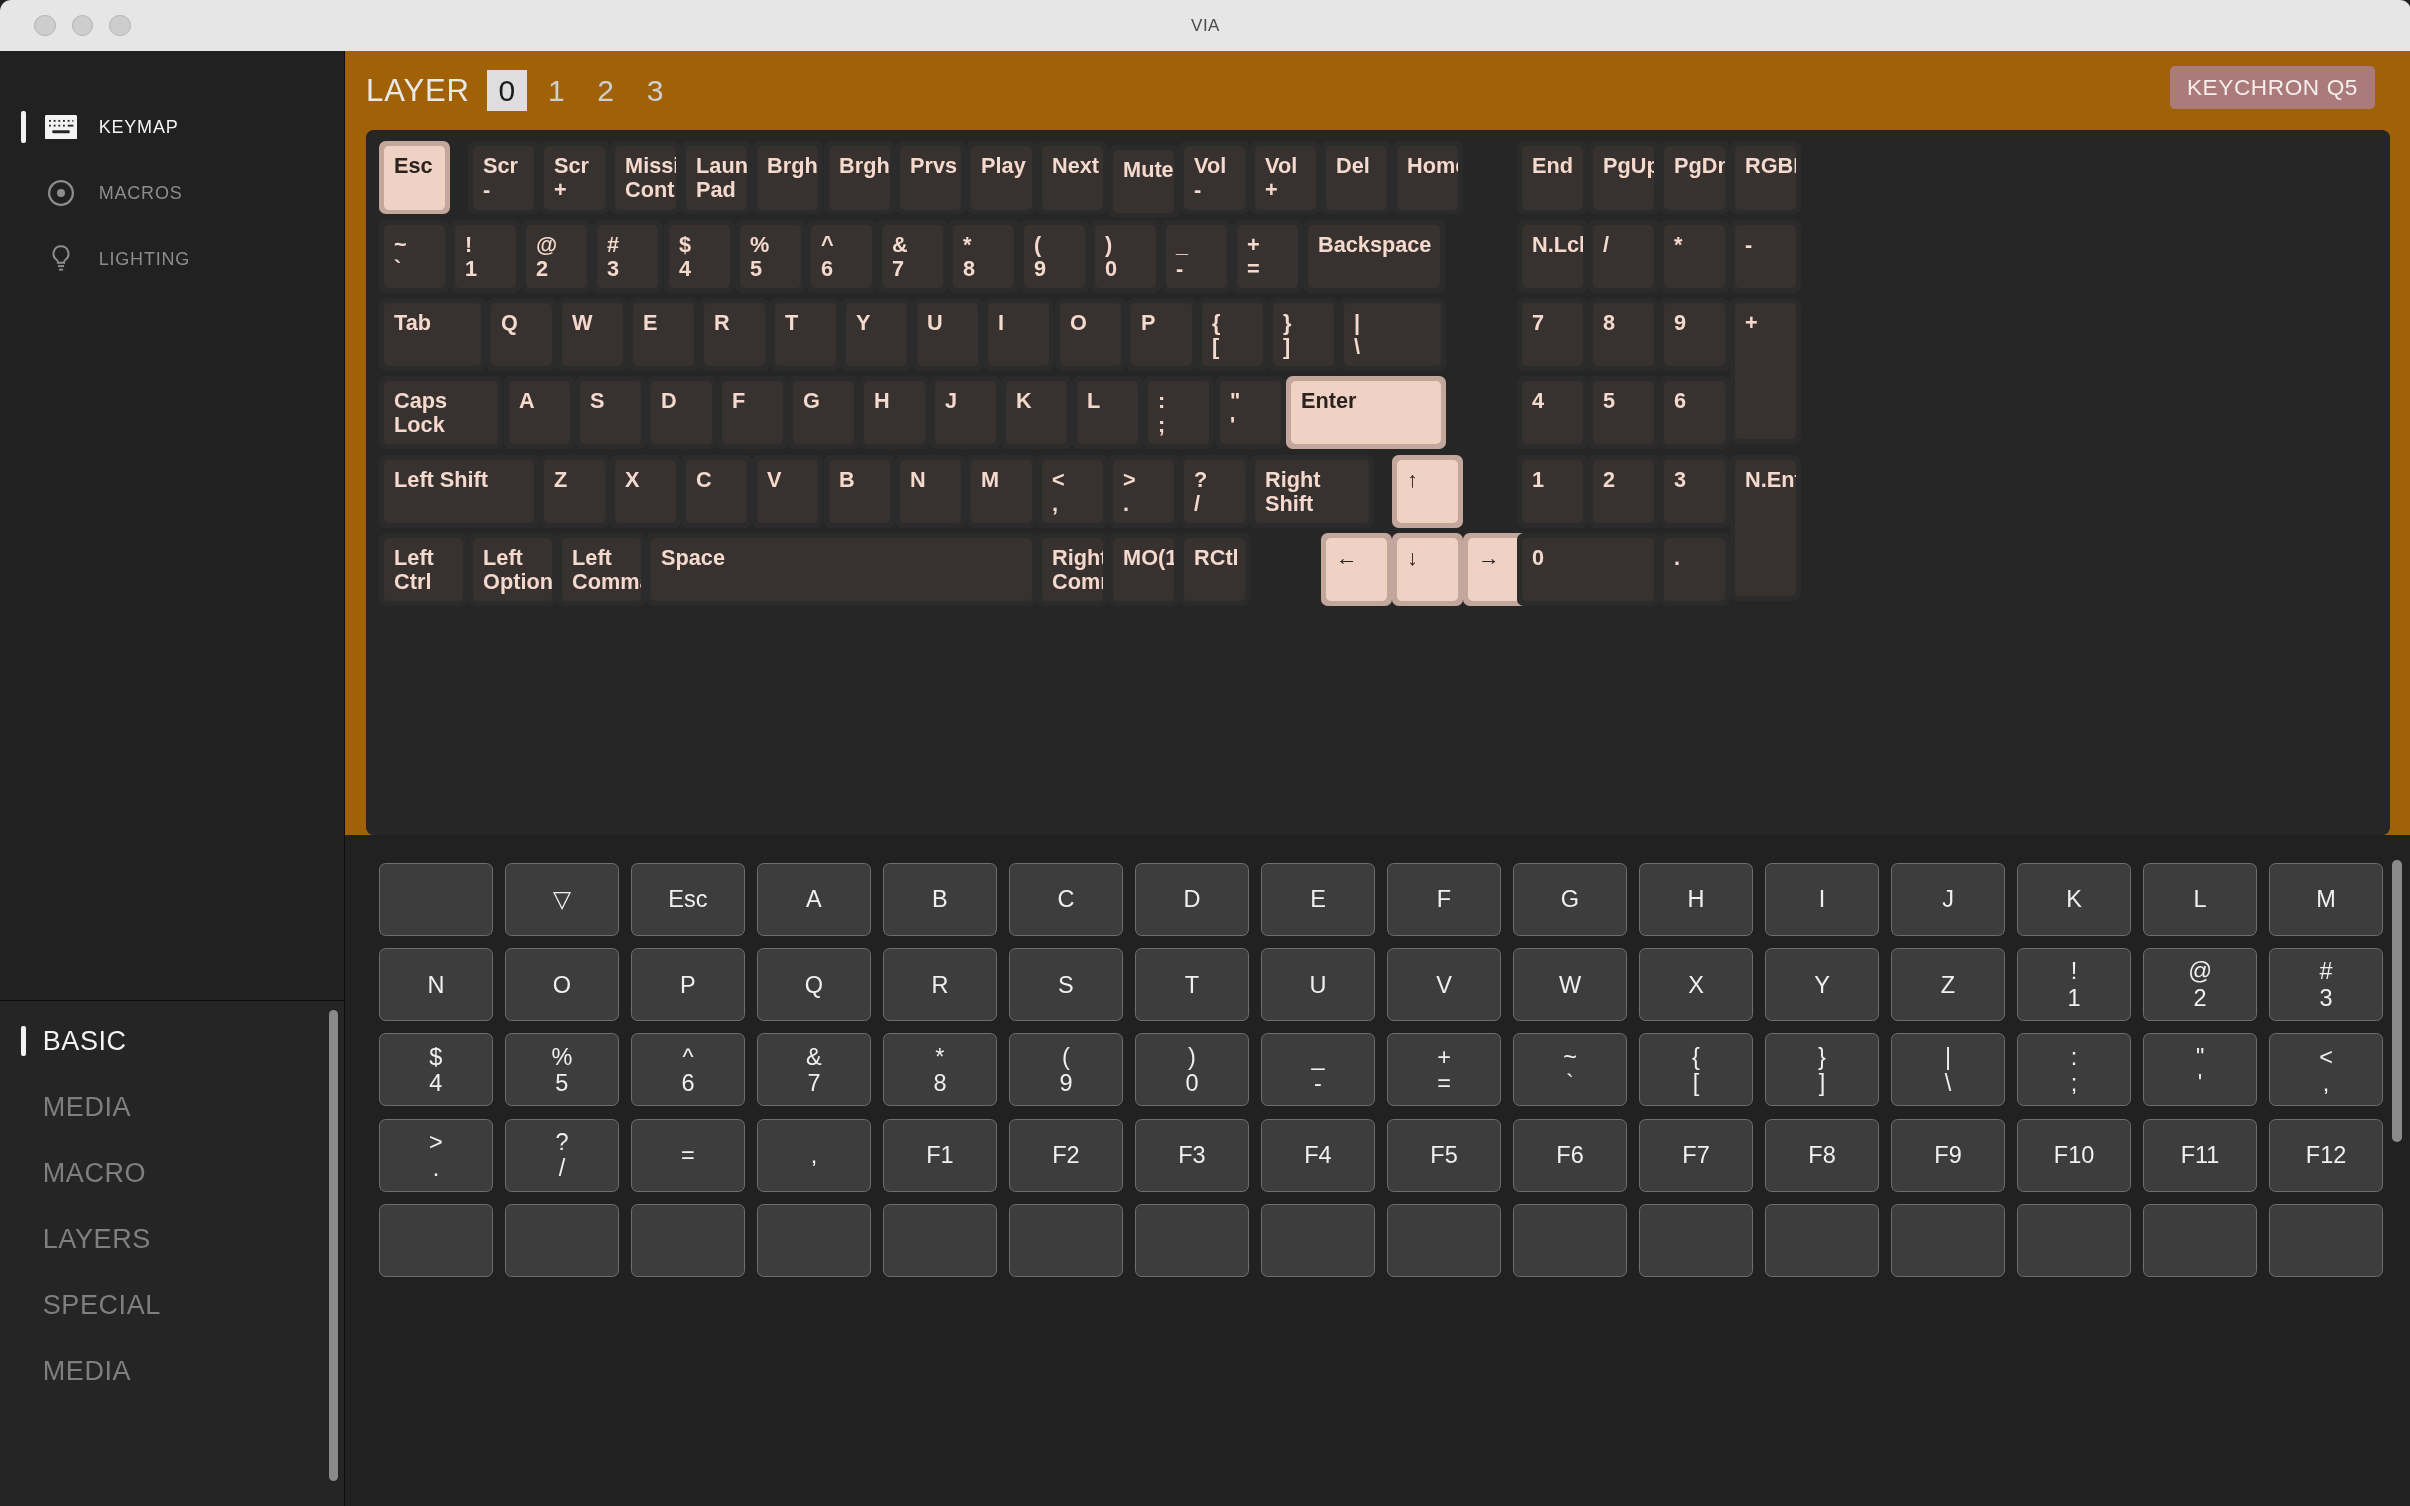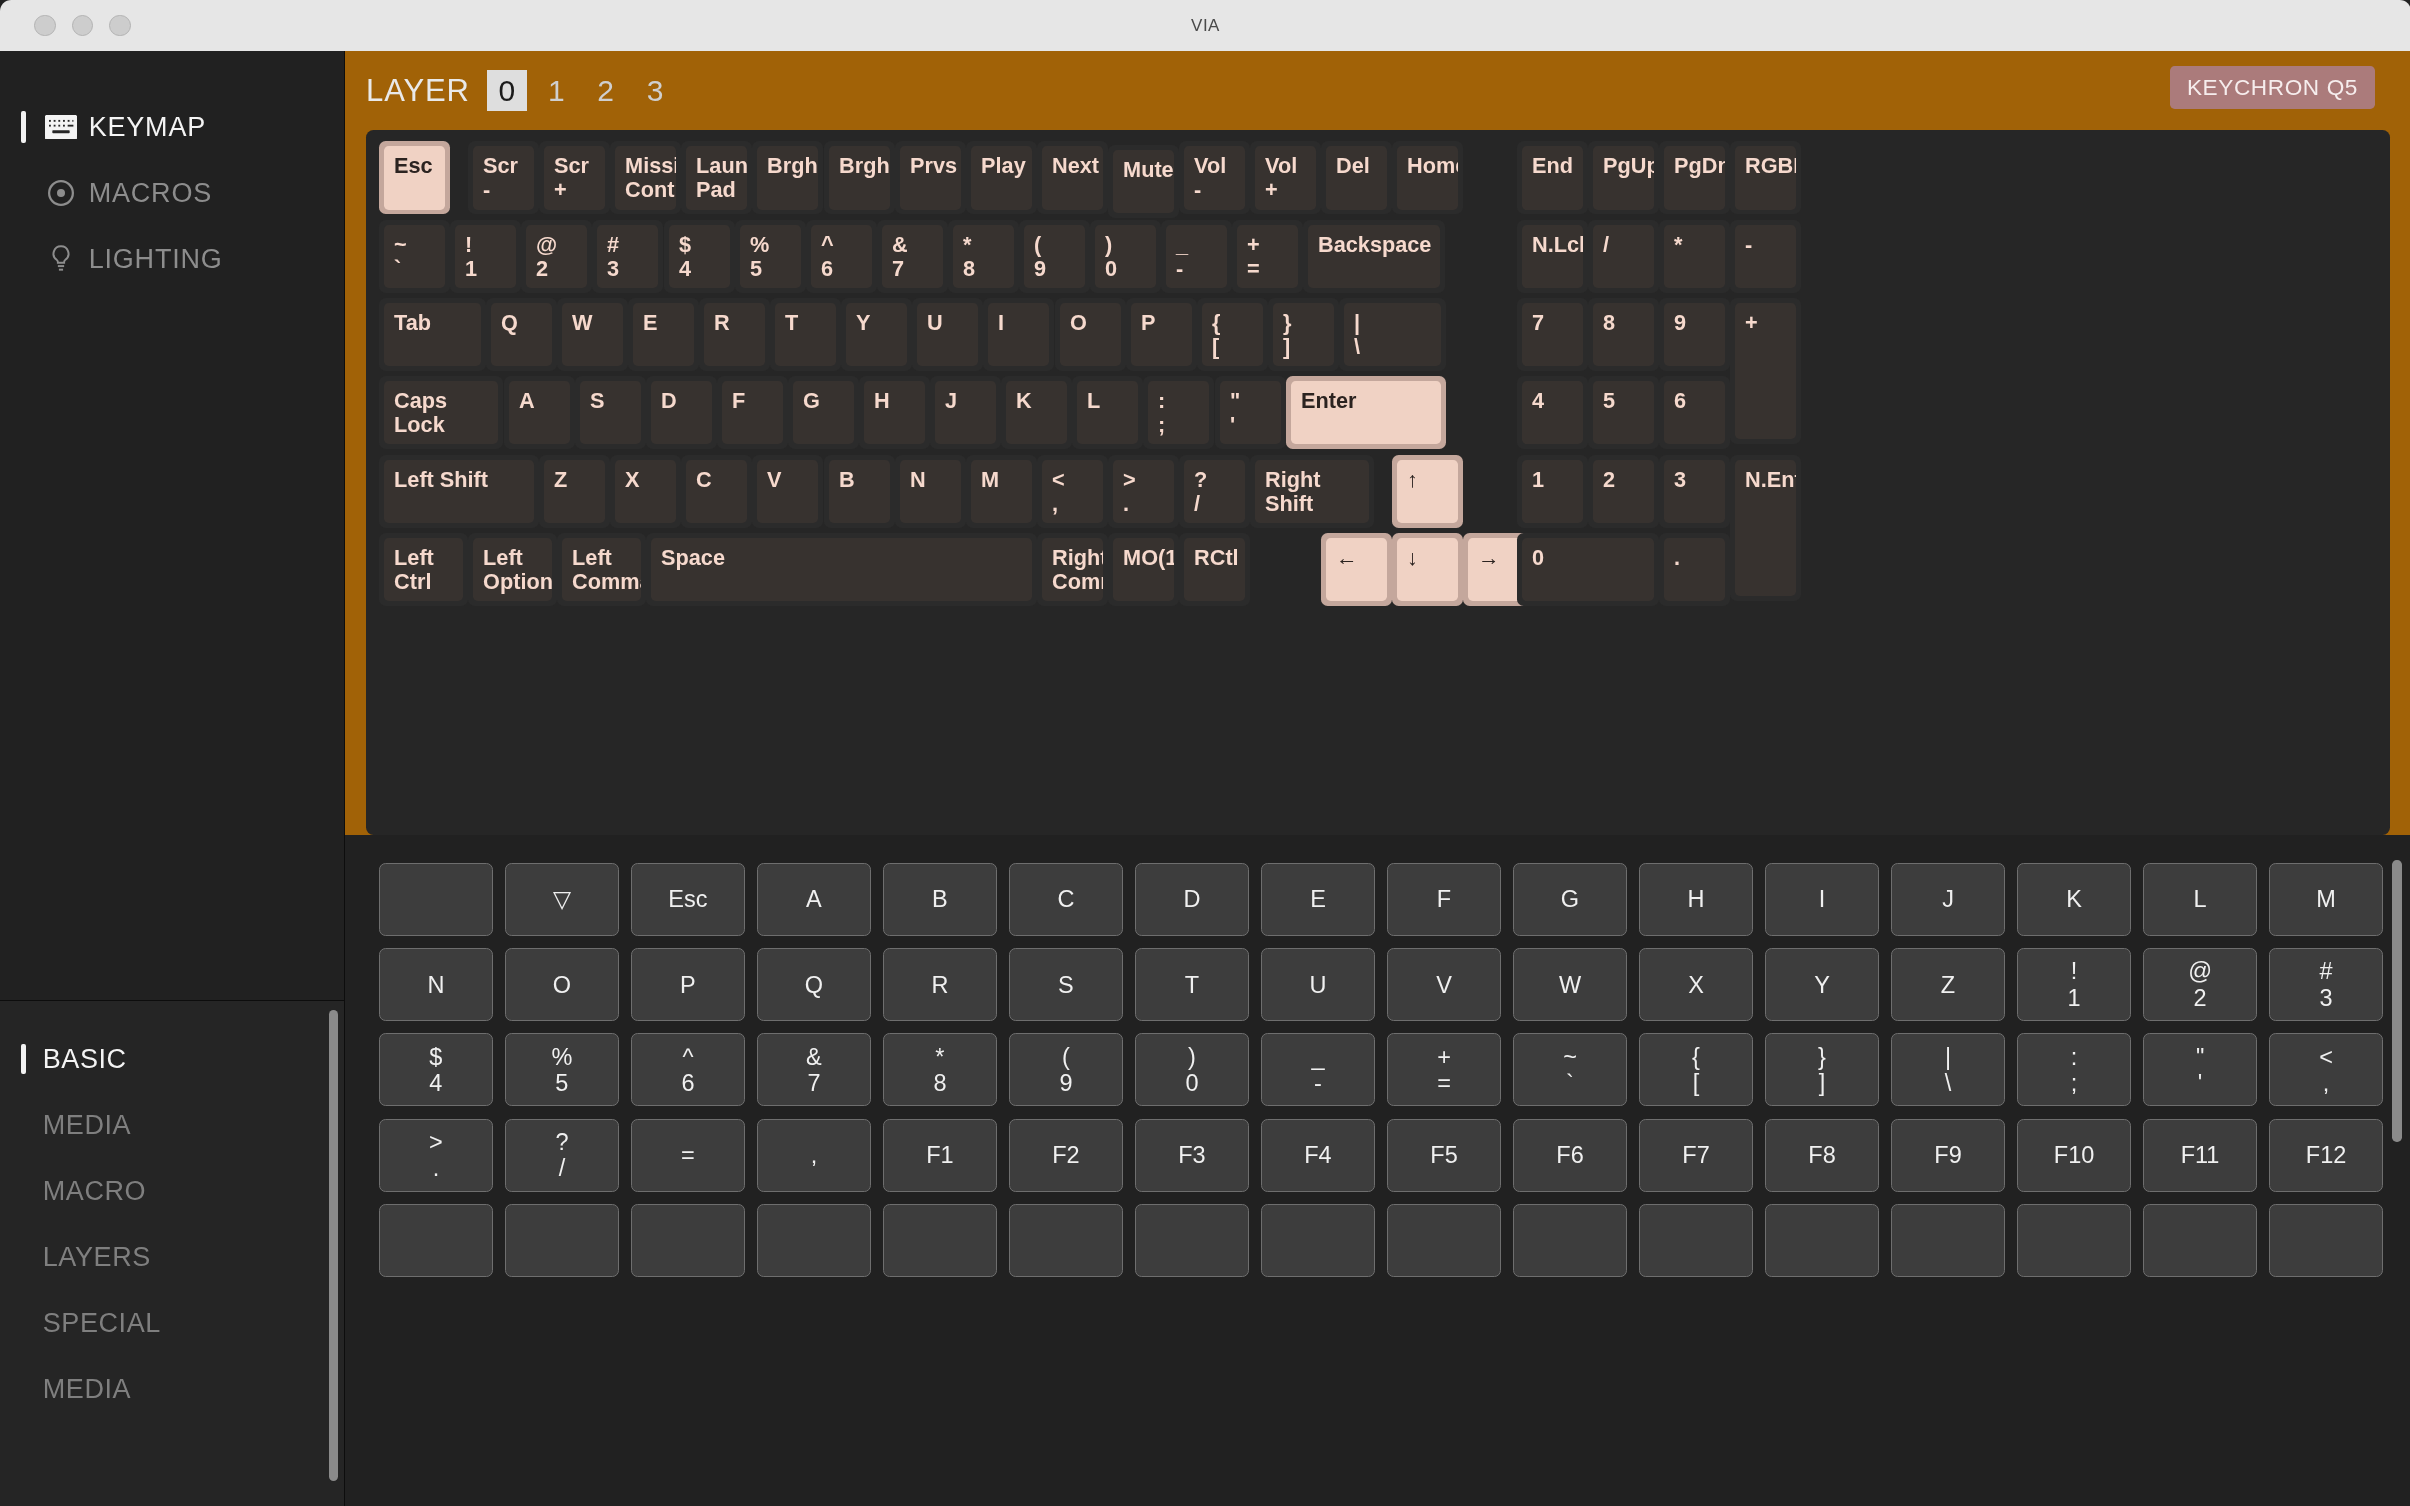--- a/index.html
+++ b/index.html
@@ -65,35 +65,35 @@
     height: 66px; padding-left: 21px; cursor: pointer;
     position: relative;
   }
   .menu-item .bar {
     width: 4.7px; height: 32px; background: transparent;
     border-radius: 1.9px; margin-right: 16px;
   }
   .menu-item.active .bar { background: #f2f2f2; }
   .menu-ico { width: 38px; height: 32px; display: flex; align-items: center; justify-content: center; }
   .menu-label {
-    font-size: 27px; color: #8d8d8d; letter-spacing: 0.8px; margin-left: 9px;
+    font-size: 18px; color: #8d8d8d; letter-spacing: 0.8px; margin-left: 19px;
   }
   .menu-item.active .menu-label { color: #f4f4f4; }
   .menu-item.active svg { fill: #f4f4f4; stroke: #f4f4f4; }
 
   .cat-wrap {
     margin-top: auto;
     border-top: 0.9px solid #0d0d0d;
     height: 507px;
     display: flex;
     background: #252525;
   }
   .cats { flex: 1 1 auto; padding-top: 25.4px; }
   .cat-item {
-    display: flex; align-items: center;
+    display: flex; 
     height: 66px; padding-left: 21px; cursor: pointer;
   }
   .cat-item .bar {
     width: 4.7px; height: 30px; background: transparent; margin-right: 17px; border-radius: 1.9px;
   }
   .cat-item.active .bar { background: #f2f2f2; }
   .cat-label { font-size: 27px; color: #7f7f7f; letter-spacing: 0.6px; }
   .cat-item.active .cat-label { color: #f4f4f4; }
 
   .cat-scroll {

